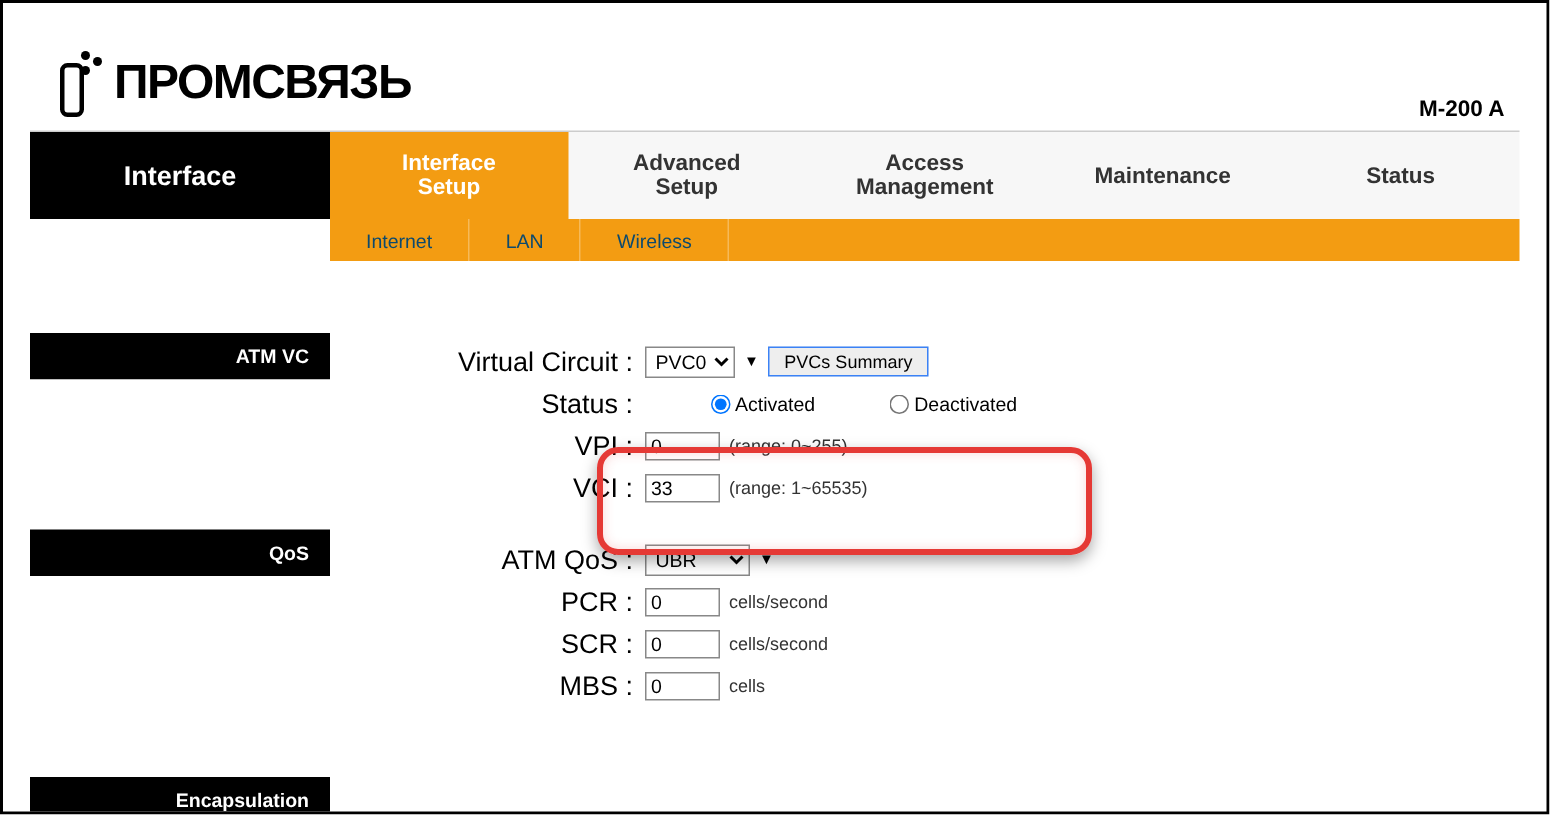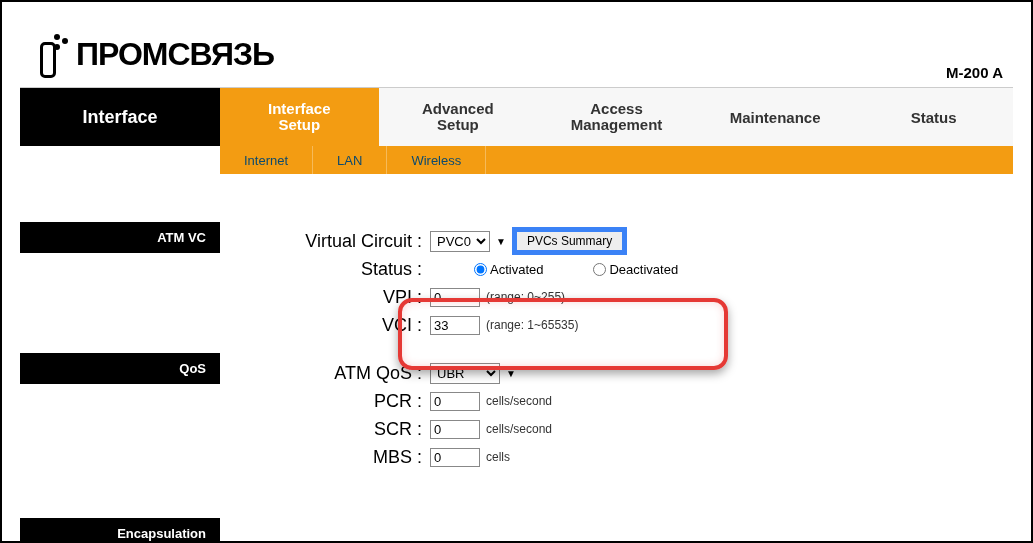--- a/index.html
+++ b/index.html
@@ -25,21 +25,21 @@
 .side { width: 200px; }
 .side-section { background: #000; color: #fff; text-align: right; padding: 8px 14px; font-weight: bold; font-size: 13px; }
 .side-gap { height: 100px; background: #fff; }
 .side-gap2 { height: 134px; background: #fff; }
 .form-area { flex: 1; padding-left: 40px; padding-top: 6px; }
 .form-row { display: flex; align-items: center; height: 26px; margin-bottom: 2px; }
 .form-label { width: 170px; text-align: right; padding-right: 8px; font-size: 18px; }
 .form-ctrl { display: flex; align-items: center; gap: 6px; }
 select { font-size: 13px; padding: 1px 2px; border: 1px solid #888; background: #fff; }
 input[type=text] { font-size: 13px; padding: 1px 3px; border: 1px solid #888; width: 50px; }
-button.btn { font-size: 12px; padding: 2px 10px; border: 5px solid #3b82f6; background: #eee; cursor: pointer; }
+button.btn { font-size: 12px; padding: 2px 10px; border: 1px solid #3b82f6; background: #eee; cursor: pointer; }
 .hint { font-size: 12px; color: #333; }
 .highlight-box { position: absolute; border: 4px solid #e53935; border-radius: 14px; box-shadow: 0 4px 10px rgba(0,0,0,0.35), inset 0 0 8px rgba(229,57,53,0.2); pointer-events: none; left: 396px; top: 296px; width: 330px; height: 72px; }
 .radio { display: inline-flex; align-items: center; gap: 3px; padding-left: 44px; }
 .radio input { margin: 0; }
 .caret { font-size: 10px; }
 </style>
 </head>
 <body>
 
 <div class="frame">

